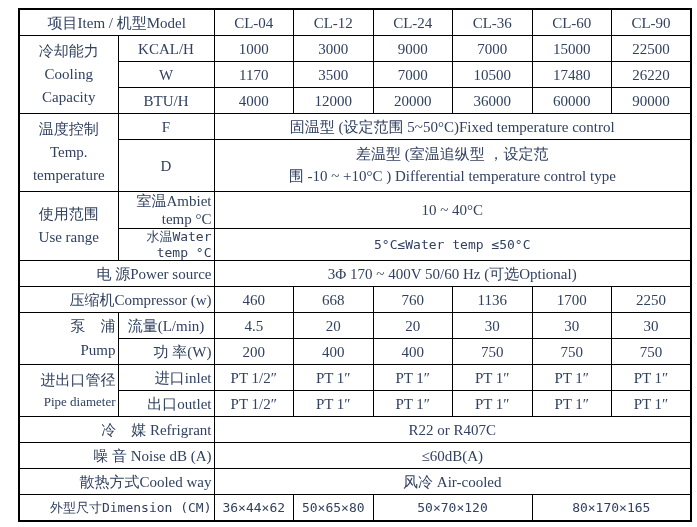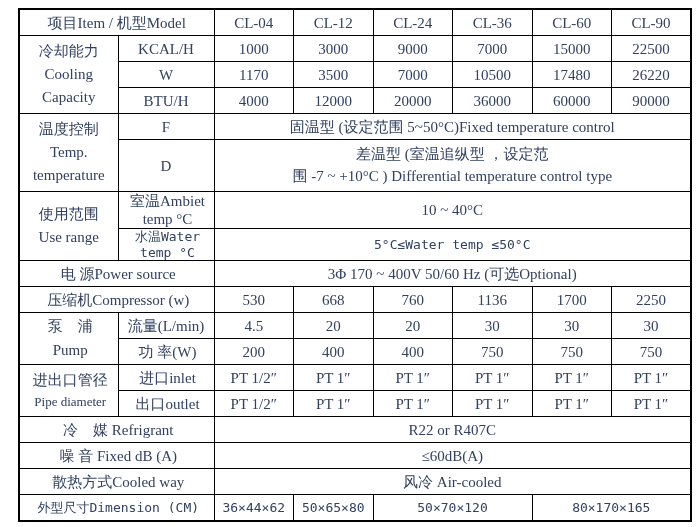--- a/index.html
+++ b/index.html
@@ -2,21 +2,21 @@
 <html><head>
 <meta charset="utf-8">
 <style>
   html,body{margin:0;padding:0;background:#ffffff;}
   body{width:697px;height:527px;overflow:hidden;position:relative;
        font-family:"Liberation Serif","DejaVu Serif",serif;color:#31415f;}
   .wrap{position:absolute;left:18px;top:8px;}
   table{border-collapse:collapse;table-layout:fixed;width:672px;border:2px solid #000;}
   td{border:1px solid #000;height:25px;text-align:center;vertical-align:middle;
      font-size:15px;line-height:1.2;padding:0 2px;overflow:hidden;}
-  td.tl{text-align:center;padding-left:5px;}
+  td.tl{text-align:right;padding-left:5px;}
   .mono{font-family:"DejaVu Sans Mono","Liberation Mono",monospace;font-size:13px;}
   td.dbl{height:51px;}
   .lines div{line-height:1.55;font-family:Liberation Serif, serif;}
   .lines2 div{line-height:1.45;}
 </style>
 </head>
 <body>
 
 <div class="wrap">
 <table>
@@ -84,21 +84,21 @@
         <div>temperature</div>
       </td>
       <td>F</td>
       <td colspan="6">固温型 (设定范围 5~50°C)Fixed temperature control</td>
     </tr>
 
     <tr>
       <td class="dbl">D</td>
       <td colspan="6" class="dbl lines2">
         <div>差温型 (室温追纵型 ，设定范</div>
-        <div>围 -7 ~ +10°C ) Differential temperature control type</div>
+        <div>围 -10 ~ +10°C ) Differential temperature control type</div>
       </td>
     </tr>
 
     <tr>
       <td rowspan="2" class="lines">
         <div>使用范围</div>
         <div>Use range</div>
       </td>
       <td class="tl">室温Ambiet temp °C</td>
       <td colspan="6">10 ~ 40°C</td>
@@ -109,21 +109,21 @@
       <td colspan="6" class="mono">5°C≤Water temp ≤50°C</td>
     </tr>
 
     <tr>
       <td colspan="2" class="tl">电 源Power source</td>
       <td colspan="6">3Φ 170 ~ 400V 50/60 Hz (可选Optional)</td>
     </tr>
 
     <tr>
       <td colspan="2" class="tl">压缩机Compressor (w)</td>
-      <td>530</td>
+      <td>460</td>
       <td>668</td>
       <td>760</td>
       <td>1136</td>
       <td>1700</td>
       <td>2250</td>
     </tr>
 
     <tr>
       <td rowspan="2" class="tl lines">
         <div>泵　浦</div>
@@ -171,21 +171,21 @@
       <td>PT 1″</td>
       <td>PT 1″</td>
     </tr>
 
     <tr>
       <td colspan="2" class="tl">冷　媒 Refrigrant</td>
       <td colspan="6">R22 or R407C</td>
     </tr>
 
     <tr>
-      <td colspan="2" class="tl">噪 音 Fixed dB (A)</td>
+      <td colspan="2" class="tl">噪 音 Noise dB (A)</td>
       <td colspan="6">≤60dB(A)</td>
     </tr>
 
     <tr>
       <td colspan="2" class="tl">散热方式Cooled way</td>
       <td colspan="6">风冷 Air-cooled</td>
     </tr>
 
     <tr>
       <td colspan="2" class="tl mono">外型尺寸Dimension (CM)</td>

